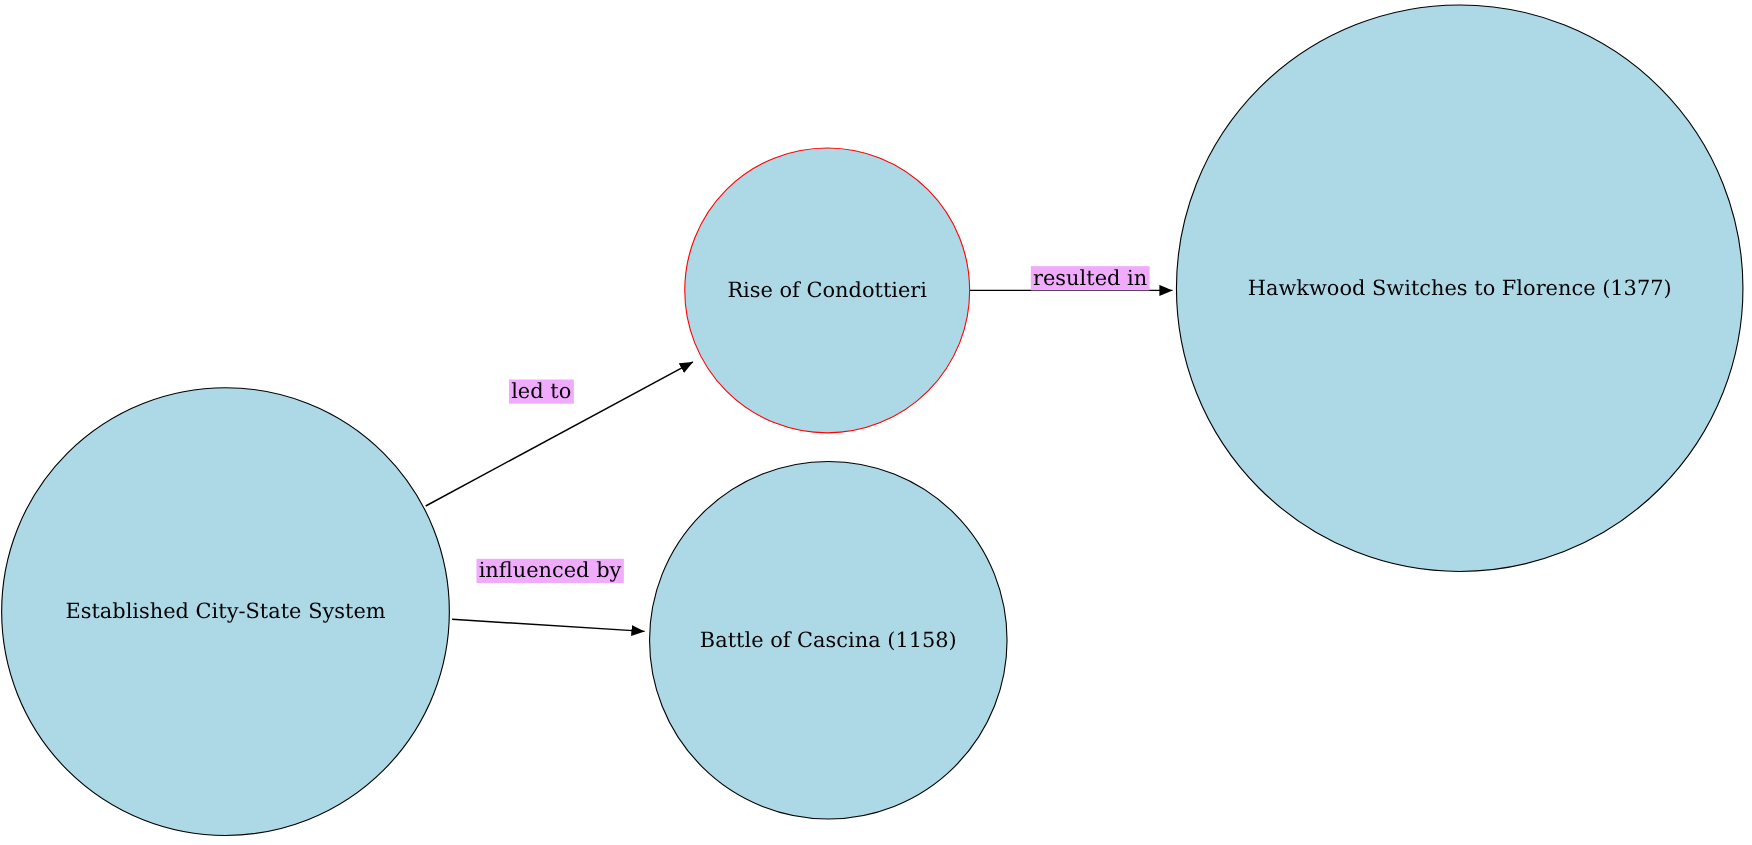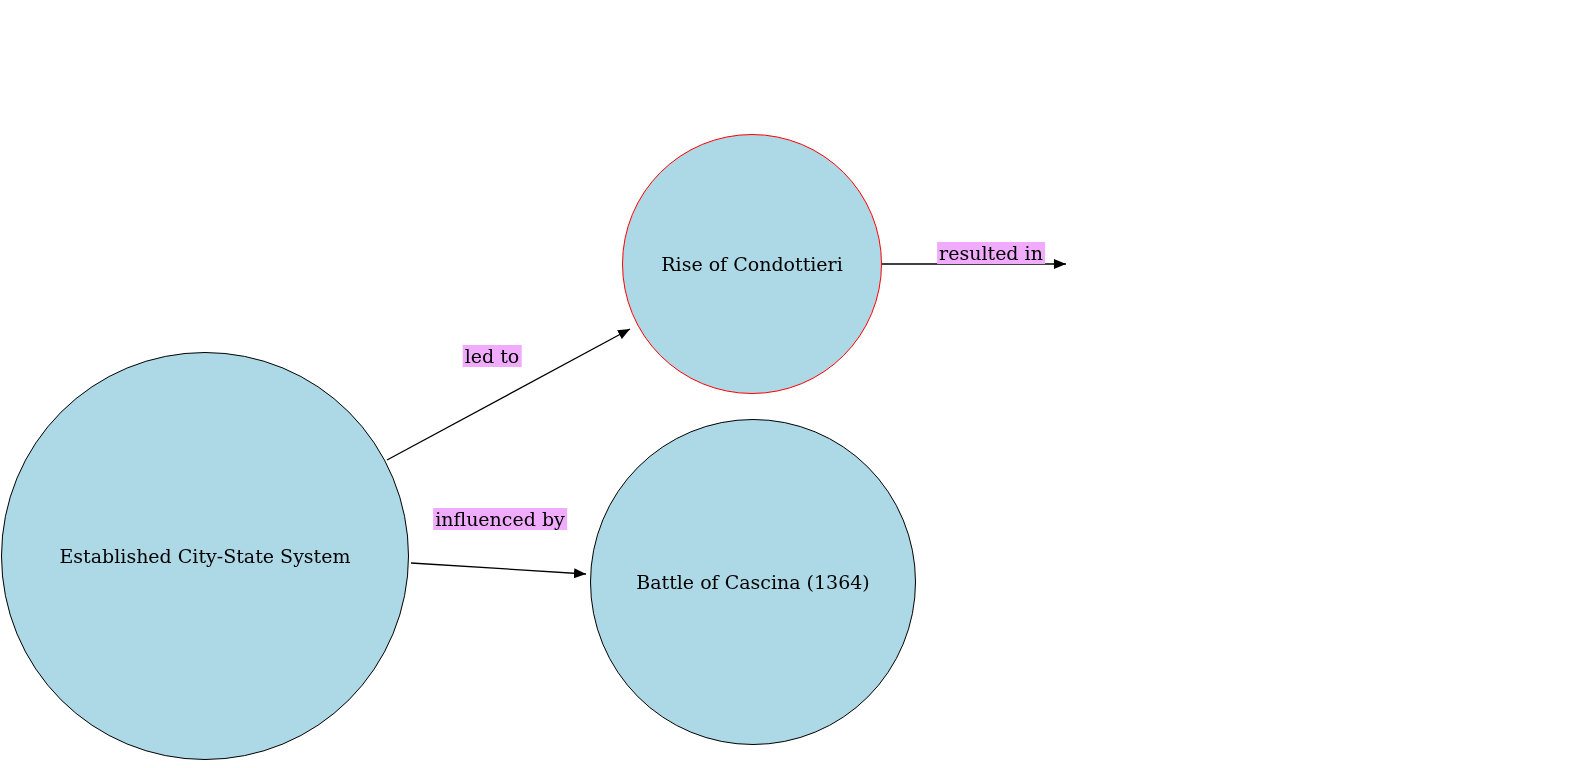--- a/index.html
+++ b/index.html
@@ -73,21 +73,24 @@
 
   <div class="node node-established">
     <span class="node-label">Established City-State System</span>
   </div>
 
   <div class="node node-rise">
     <span class="node-label">Rise of Condottieri</span>
   </div>
 
   <div class="node node-battle">
-    <span class="node-label">Battle of Cascina (1364)</span>
+    <span class="node-label">Battle of Cascina (1158)</span>
   </div>
 
+  <div class="node node-hawkwood">
+    <span class="node-label">Hawkwood Switches to Florence (1377)</span>
+  </div>
 
   <div class="edge-label label-led-to">led to</div>
   <div class="edge-label label-influenced">influenced by</div>
   <div class="edge-label label-resulted">resulted in</div>
 
 </div>
 
 </body></html>

